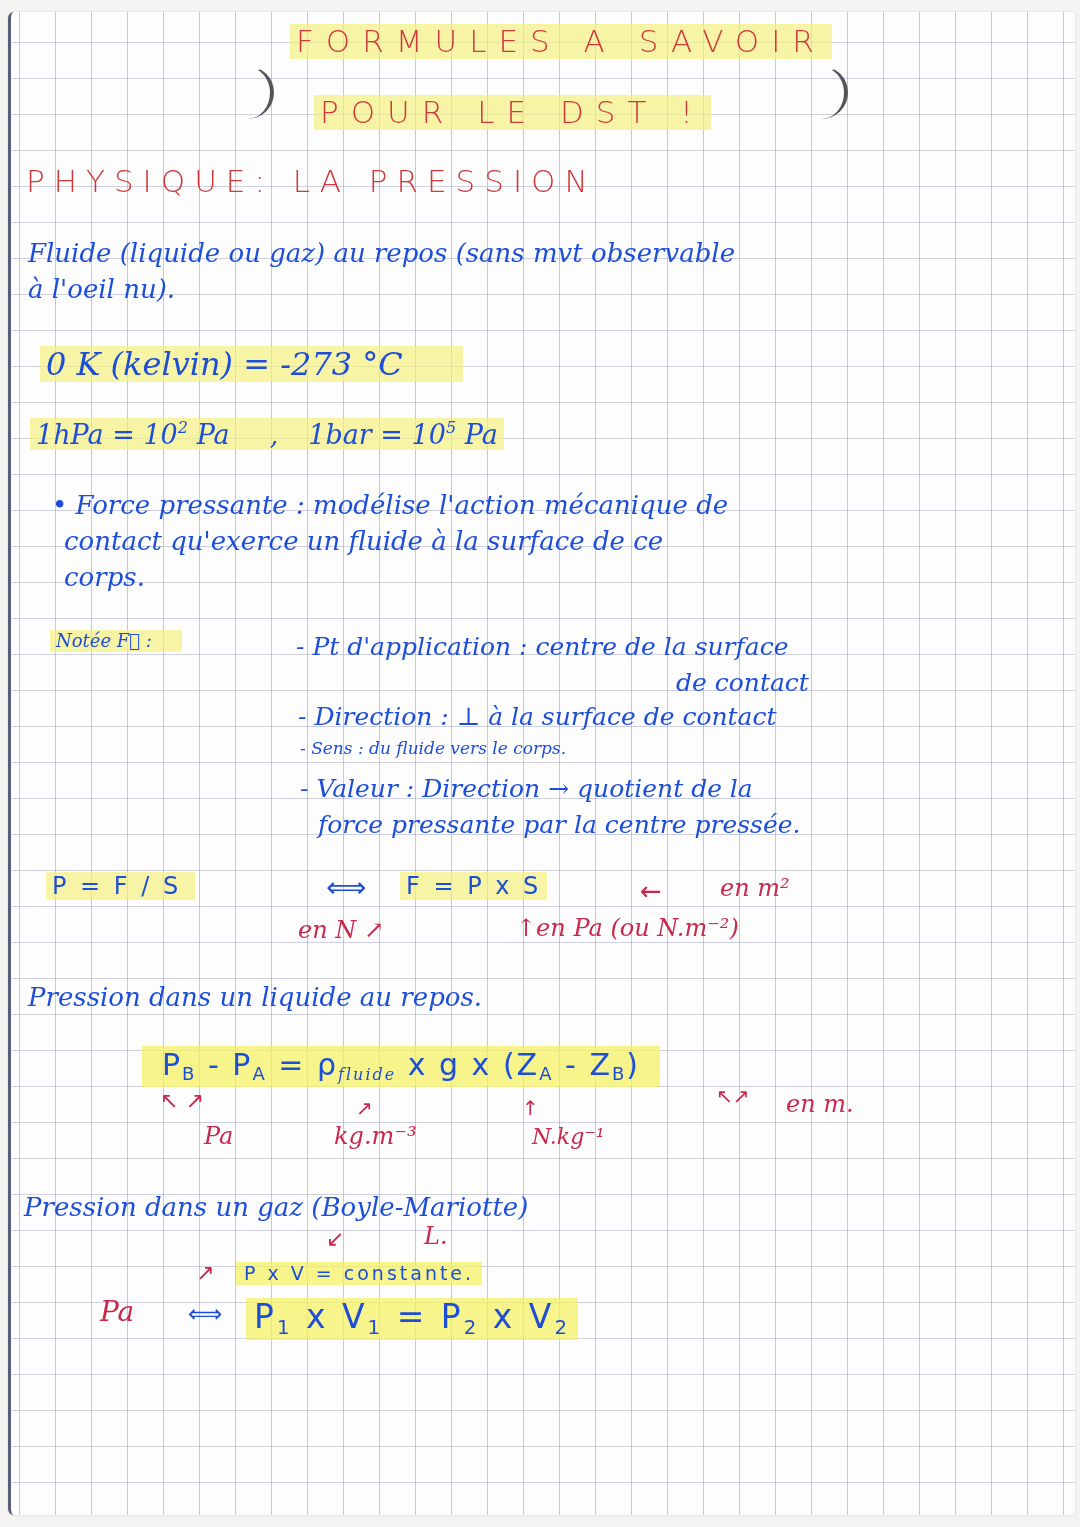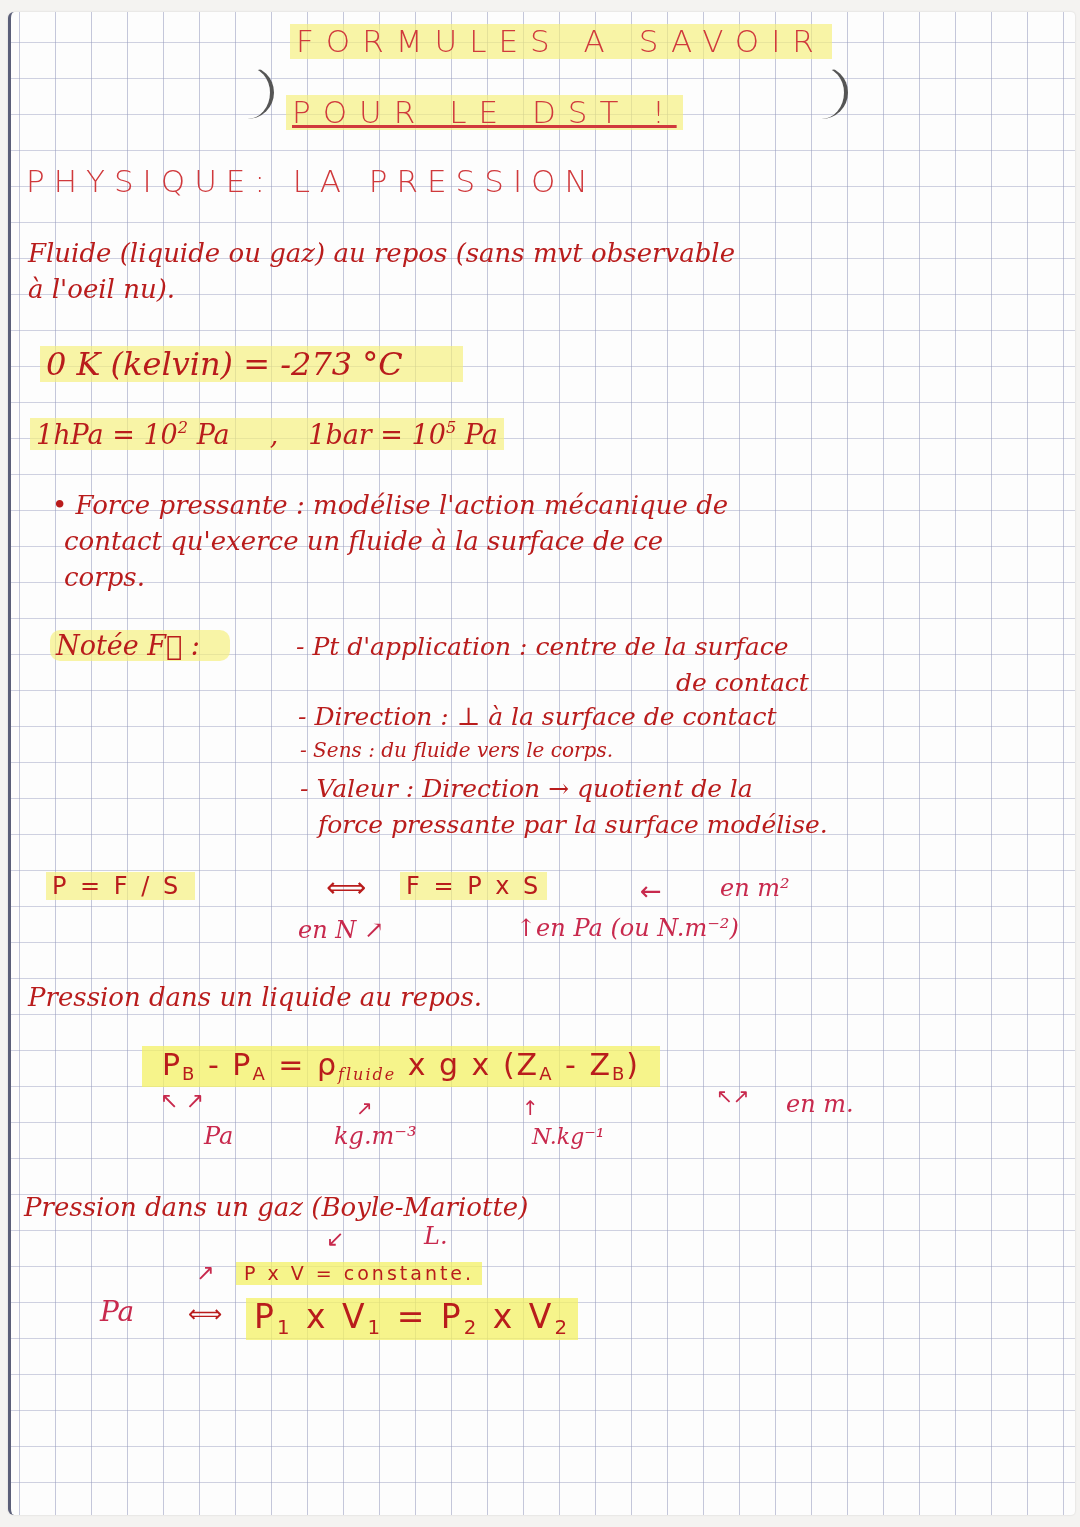--- a/index.html
+++ b/index.html
@@ -7,21 +7,21 @@
        font-family:"DejaVu Sans",sans-serif;}
   .paper{position:absolute;left:8px;top:12px;width:1064px;height:1503px;background-color:#fdfdfd;
     background-image:
       linear-gradient(to right, rgba(150,155,190,0.55) 1px, transparent 1px),
       linear-gradient(to bottom, rgba(150,155,190,0.45) 1px, transparent 1px);
     background-size:36px 36px, 36px 36px;
     background-position:8px 0, 0 30px;
     border-left:3px solid #5a5e78;
     border-radius:6px 4px 4px 6px;
     box-shadow:0 0 2px rgba(0,0,0,0.15);}
-  .t{position:absolute;white-space:nowrap;color:#b91c1c;line-height:1;}
+  .t{position:absolute;white-space:nowrap;color:#1d4ed8;line-height:1;}
   .red{color:#d0393c;}
   .pink{color:#c8294d;}
   .hl{background:rgba(246,240,120,0.65);padding:2px 6px;}
   .hl2{background:rgba(243,240,100,0.75);padding:2px 6px;}
   .title{font-family:"DejaVu Sans",sans-serif;font-size:31px;letter-spacing:12px;font-weight:300;}
   .hand{font-family:"DejaVu Serif",serif;font-style:italic;font-size:25px;}
   .formula{font-family:"DejaVu Sans",sans-serif;font-size:24px;letter-spacing:3px;}
   .sm{font-family:"DejaVu Serif",serif;font-style:italic;font-size:21px;}
   .hole{position:absolute;width:26px;height:52px;border-right:4px solid #555;border-radius:0 30px 30px 0;
         border-top:1px solid transparent;}
@@ -30,41 +30,41 @@
 </style>
 </head>
 <body>
 
 <div class="paper"></div>
 
 <div class="hole" style="left:244px;top:66px;"></div>
 <div class="hole" style="left:818px;top:66px;"></div>
 
 <div class="t title red hl" style="left:290px;top:24px;">FORMULES A SAVOIR</div>
-<div class="t title red hl" style="left:286px;top:95px;text-decoration:underline;">POUR LE DST !</div>
+<div class="t title red hl" style="left:314px;top:95px;">POUR LE DST !</div>
 <div class="t title red" style="left:26px;top:166px;letter-spacing:9px;">PHYSIQUE: LA PRESSION</div>
 
 <div class="t hand" style="left:28px;top:240px;font-size:26px;">Fluide (liquide ou gaz) au repos (sans mvt observable</div>
 <div class="t hand" style="left:28px;top:276px;font-size:26px;">à l'oeil nu).</div>
 
 <div class="t hand hl" style="left:40px;top:346px;font-size:32px;padding-right:60px;">0 K (kelvin) = -273 °C</div>
 <div class="t hand hl" style="left:30px;top:418px;font-size:27px;"><span>1hPa = 10</span><sup>2</sup><span> Pa</span><span style="margin:0 30px 0 40px;">,</span><span>1bar = 10</span><sup>5</sup><span> Pa</span></div>
 
 <div class="t hand" style="left:52px;top:492px;font-size:26px;">• Force pressante : modélise l'action mécanique de</div>
 <div class="t hand" style="left:64px;top:528px;font-size:26px;">contact qu'exerce un fluide à la surface de ce</div>
 <div class="t hand" style="left:64px;top:564px;font-size:26px;">corps.</div>
 
-<div class="t hand hl" style="left:50px;top:630px;font-size:27px;padding-right:30px;border-radius:10px;">Notée F⃗ :</div>
+<div class="t hand hl" style="left:50px;top:630px;font-size:18px;padding-right:30px;">Notée F⃗ :</div>
 
 <div class="t hand" style="left:296px;top:634px;font-size:25px;">- Pt d'application : centre de la surface</div>
 <div class="t hand" style="left:676px;top:670px;font-size:25px;">de contact</div>
 <div class="t hand" style="left:298px;top:704px;font-size:25px;">- Direction : ⊥ à la surface de contact</div>
-<div class="t hand" style="left:300px;top:740px;font-size:20px;">- Sens : du fluide vers le corps.</div>
+<div class="t hand" style="left:300px;top:740px;font-size:17px;">- Sens : du fluide vers le corps.</div>
 <div class="t hand" style="left:300px;top:776px;font-size:25px;">- Valeur : Direction → quotient de la</div>
-<div class="t hand" style="left:318px;top:812px;font-size:25px;">force pressante par la surface modélise.</div>
+<div class="t hand" style="left:318px;top:812px;font-size:25px;">force pressante par la centre pressée.</div>
 
 <div class="t formula hl" style="left:46px;top:872px;padding-right:14px;">P = F / S</div>
 <div class="t formula" style="left:326px;top:874px;font-size:28px;">⟺</div>
 <div class="t formula hl" style="left:400px;top:872px;">F = P x S</div>
 <div class="t pink" style="left:640px;top:878px;font-size:26px;">←</div>
 <div class="t sm pink" style="left:720px;top:876px;font-size:24px;">en m²</div>
 <div class="t sm pink" style="left:298px;top:918px;font-size:24px;">en N ↗</div>
 <div class="t sm pink" style="left:516px;top:916px;font-size:24px;">↑en Pa (ou N.m⁻²)</div>
 
 <div class="t hand" style="left:28px;top:984px;font-size:26px;">Pression dans un liquide au repos.</div>

